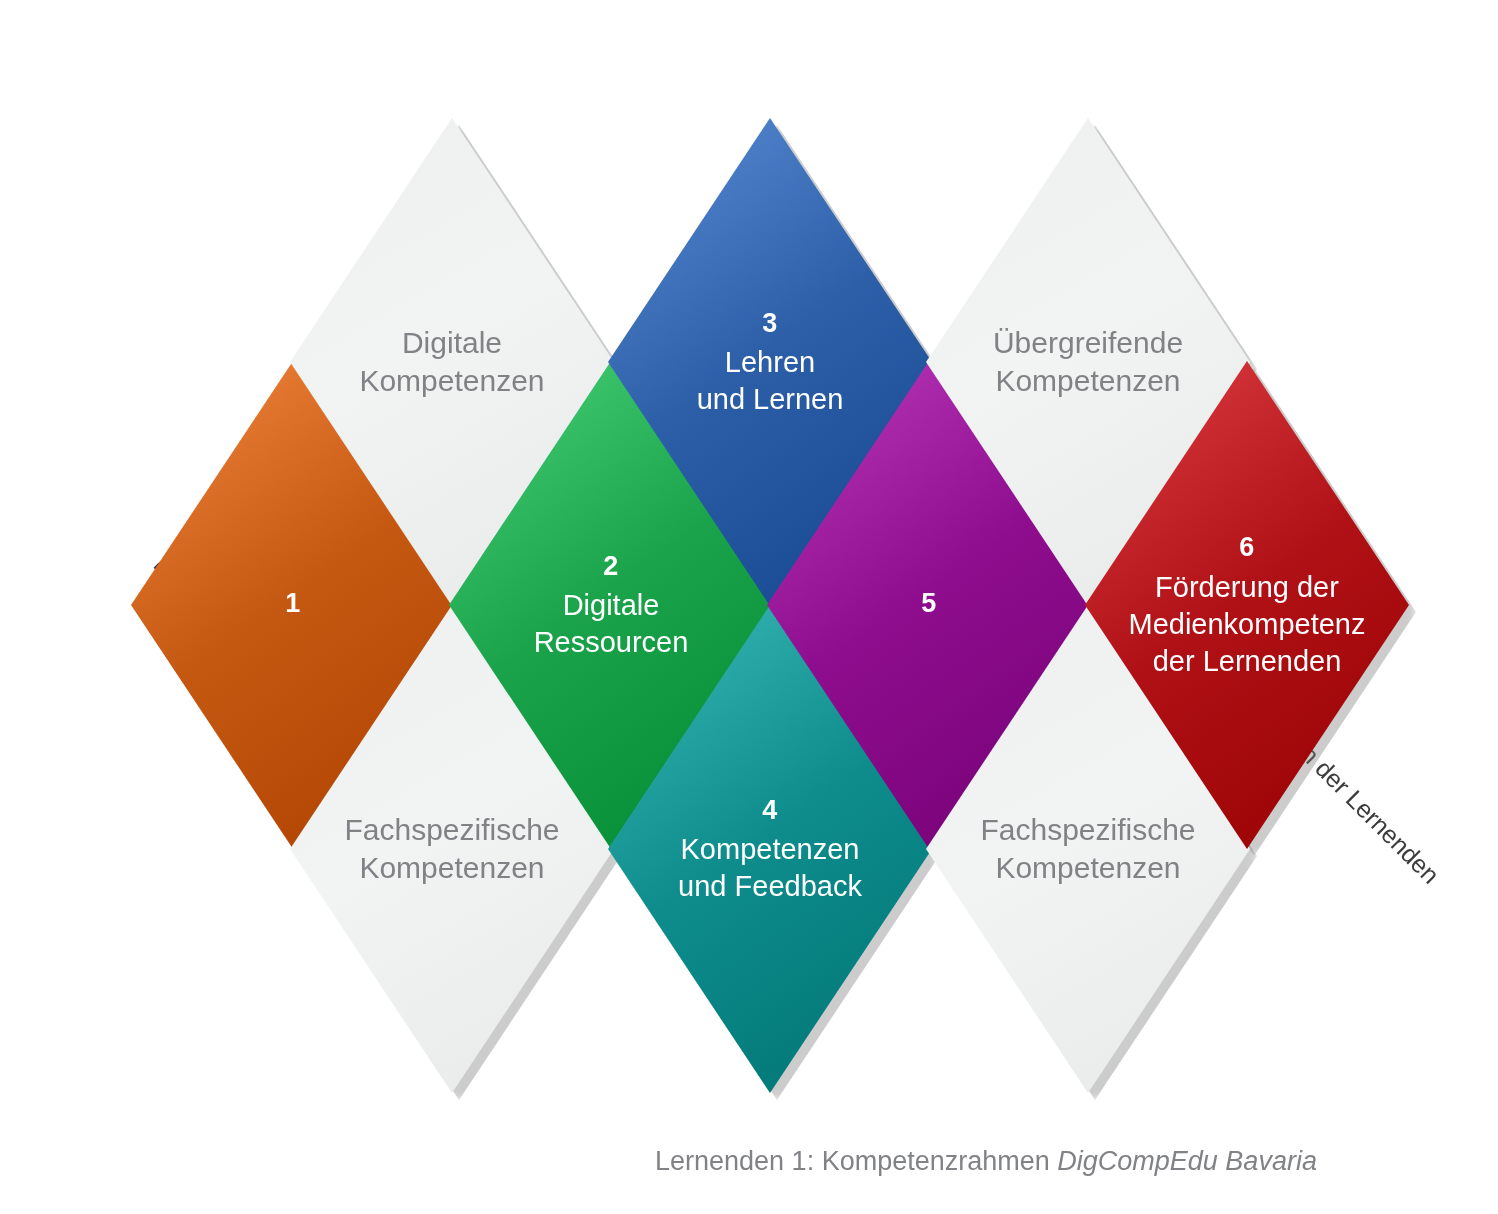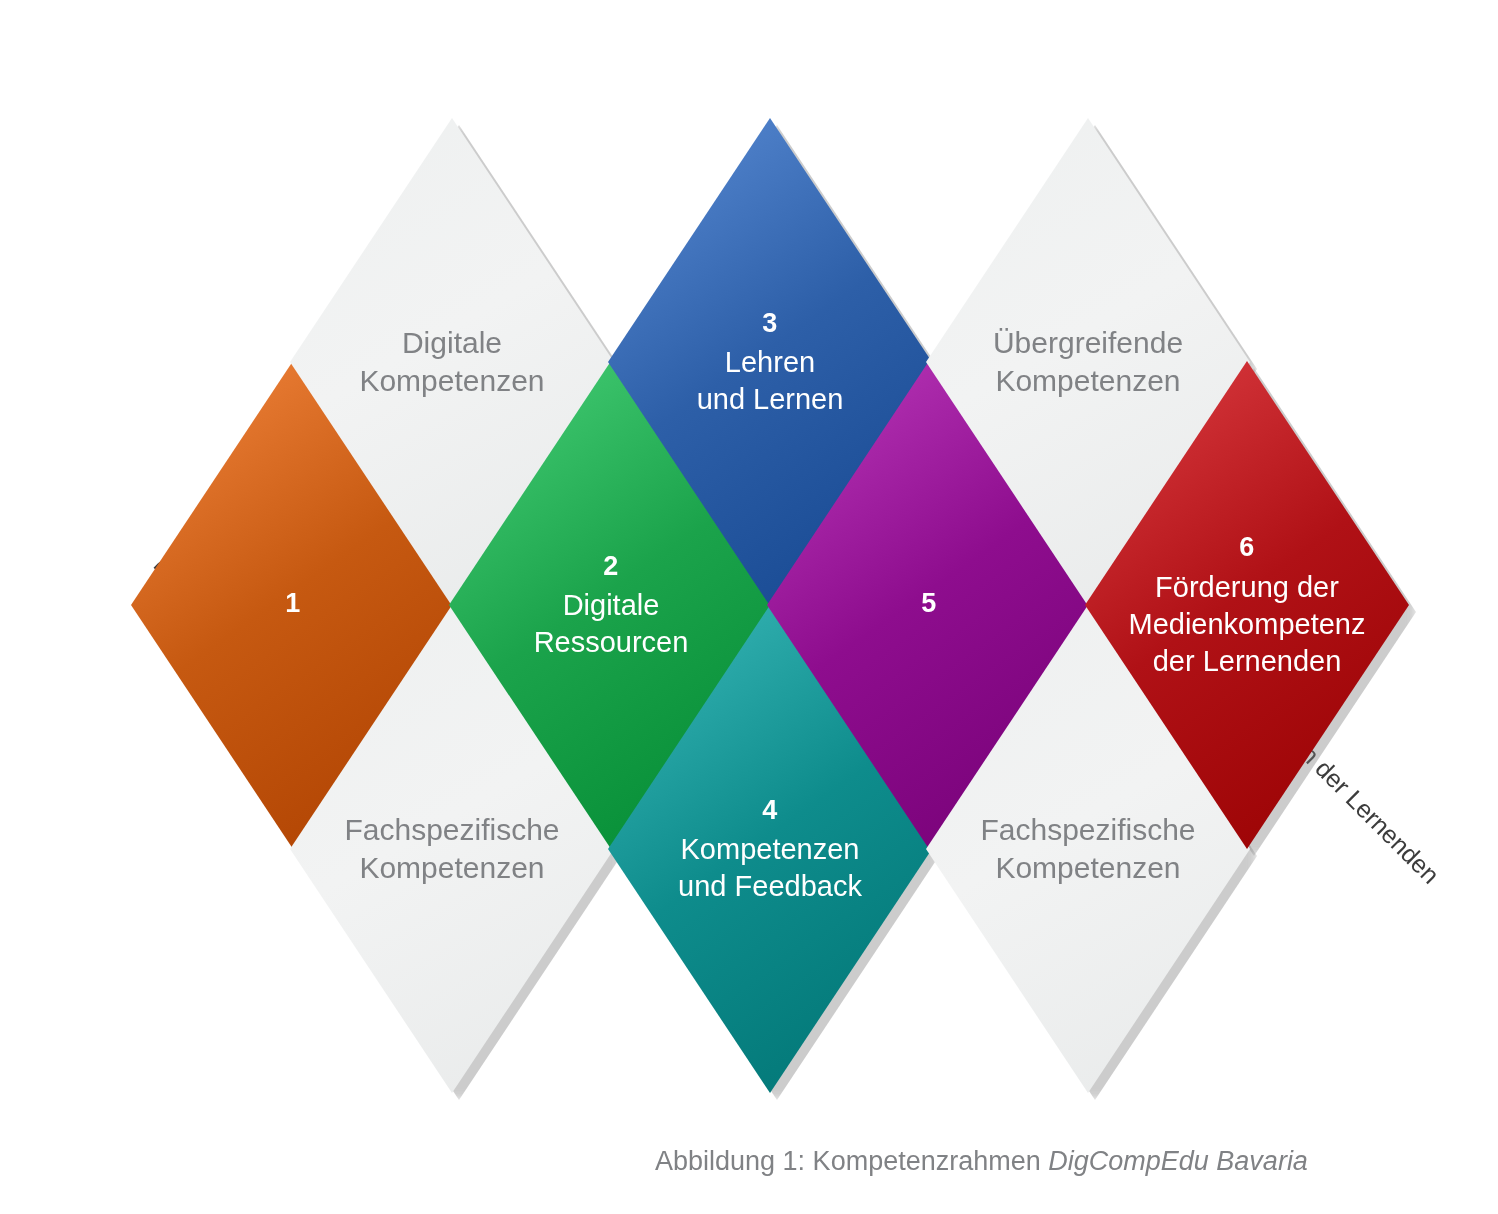--- a/index.html
+++ b/index.html
@@ -148,16 +148,16 @@
       </div>
     </div>
 
   <div class="axis-label" style="left:148px; top:565px; transform: rotate(-45deg);">Berufliche Kompetenzen von Lehrkräften</div>
 
   <div class="axis-label" style="left:465px; top:565px; transform: rotate(-45deg);">Pädagogische &amp; didaktische Kompetenzen</div>
 
   <div class="axis-label" style="left:1216px; top:640px; transform: rotate(45deg);">Kompetenzen der Lernenden</div>
 
   <div class="caption" style="left:655px; top:1146px;">
-    <span>Abbildung 1: Kompetenzrahmen </span><em>DigCompEdu Bavaria</em>
+    <span>Lernenden 1: Kompetenzrahmen </span><em>DigCompEdu Bavaria</em>
   </div>
 
 </div>
 
 </body></html>

